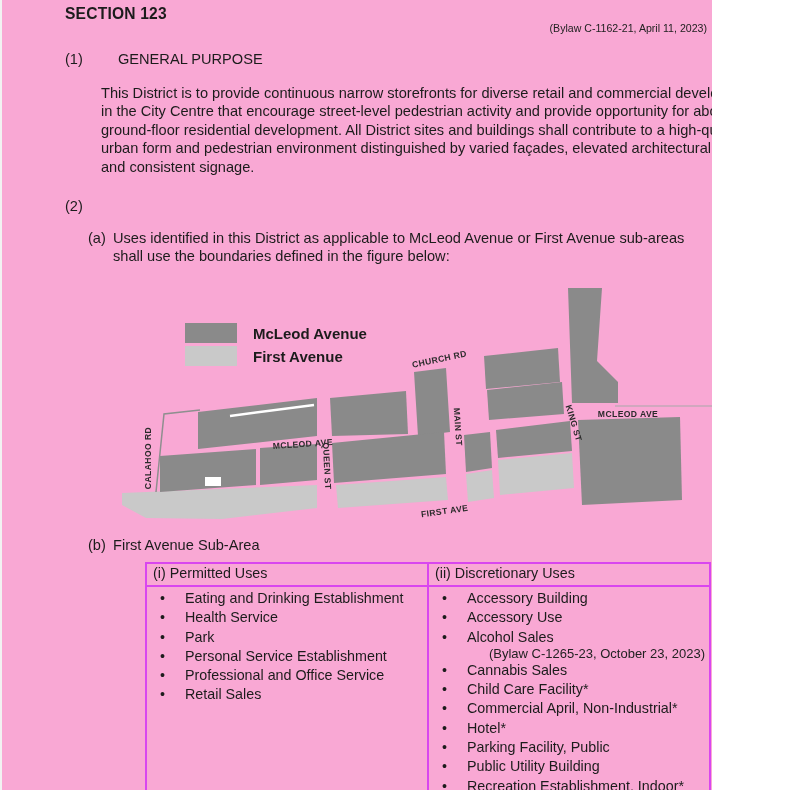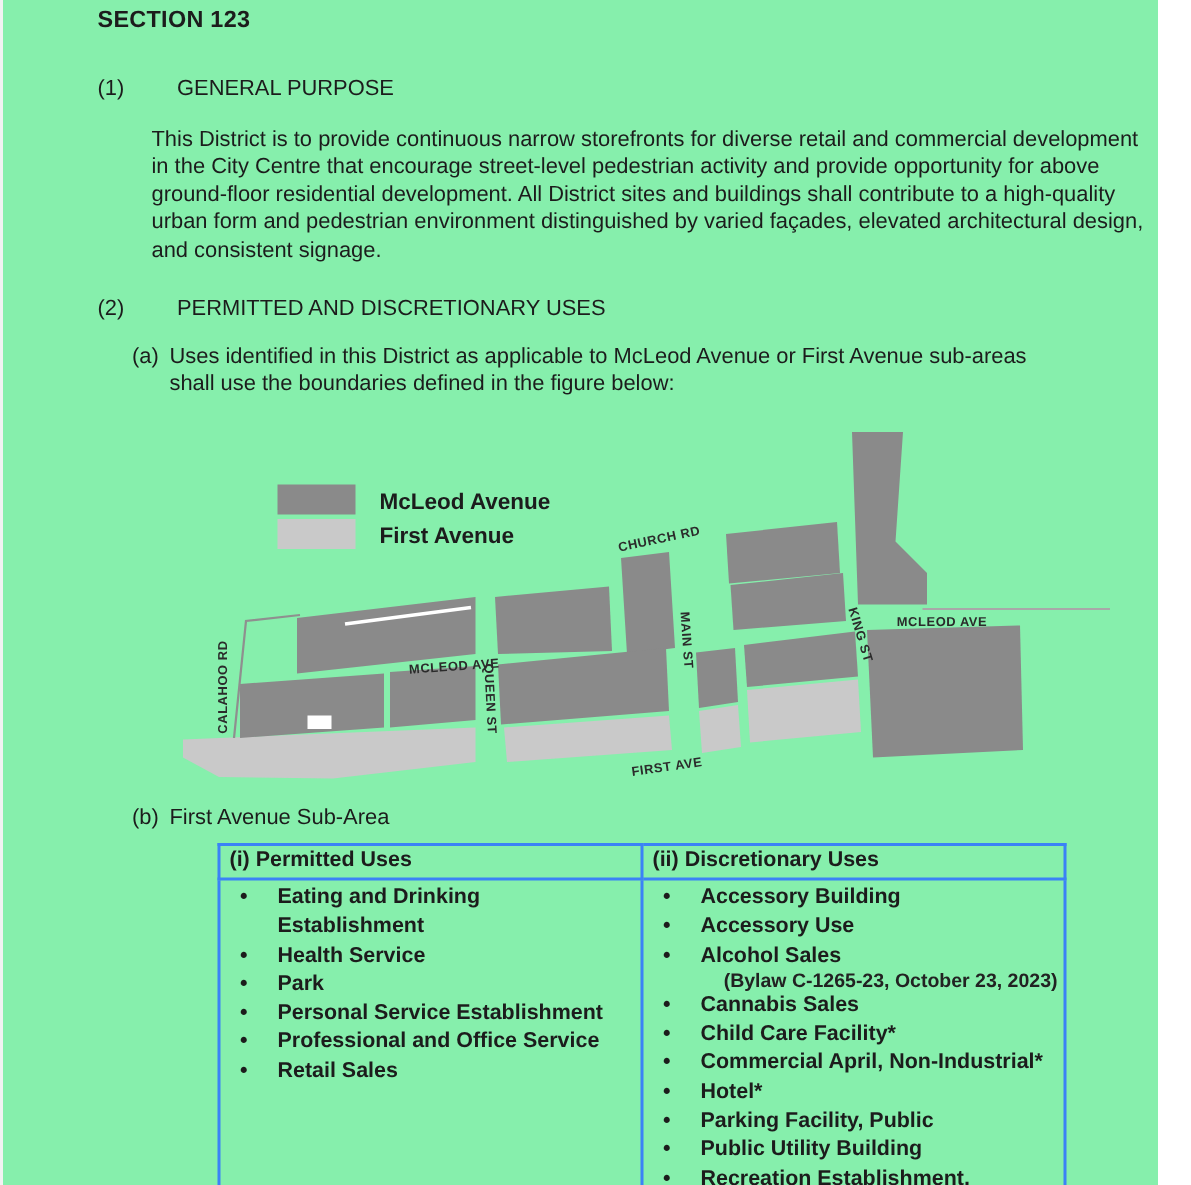--- a/index.html
+++ b/index.html
@@ -1,17 +1,17 @@
 <!DOCTYPE html>
 <html><head>
 <meta charset="utf-8">
 <style>
   html,body{margin:0;padding:0;background:#ffffff;}
   body{font-family:"Liberation Sans","DejaVu Sans",sans-serif;color:#1c1c1c;}
-  .page{position:relative;width:772px;height:790px;background:#86efac;overflow:hidden;}
+  .page{position:relative;width:712px;height:790px;background:#f9a8d4;overflow:hidden;}
   .edge{position:absolute;left:0;top:0;width:2px;height:100%;background:#f2f2f2;}
 
   .doc-title{position:absolute;left:65px;top:5px;display:flex;gap:21px;
              font-size:15.6px;font-weight:bold;letter-spacing:.2px;}
   .bylaw-note-top{position:absolute;left:65px;top:22px;width:642px;text-align:right;
              font-size:10.6px;color:#222;}
 
   .num-heading{position:absolute;left:65px;display:flex;font-size:14.6px;}
   .num-heading .num{width:53px;flex:0 0 53px;}
   .heading-1{top:51px;}
@@ -25,50 +25,50 @@
   .item-a .txt{width:600px;}
   .item-b{top:536px;}
 
   .map-figure{position:absolute;left:110px;top:286px;width:636px;height:250px;}
   .map-figure svg{display:block;}
   .street-label{font-size:8.6px;font-weight:bold;fill:#2b2b2b;letter-spacing:.4px;}
   .legend-label{font-size:15px;font-weight:bold;fill:#1c1c1c;}
 
   .uses-table{position:absolute;left:145px;top:562px;width:566px;border-collapse:collapse;
               font-size:14.3px;table-layout:fixed;}
-  .uses-table th,.uses-table td{border:2px solid #3b82f6;vertical-align:top;
-              font-weight:bold;text-align:left;}
+  .uses-table th,.uses-table td{border:2px solid #d946ef;vertical-align:top;
+              font-weight:normal;text-align:left;}
   .uses-table th{padding:1px 6px 2px 6px;height:18px;}
   .uses-table td{padding:2px 0 6px 0;}
   .col-permitted{width:268px;}
   .uses-list{margin:0;padding:0;list-style:none;}
   .uses-list li{position:relative;padding:0 12px 0 38px;line-height:19.3px;}
   .uses-list li.bullet::before{content:"\2022";position:absolute;left:13px;top:0;}
   .uses-list li.note{padding:0 4px 1px 0;text-align:right;font-size:13px;line-height:13px;color:#222;}
 </style>
 </head>
 <body>
 
 <div class="page">
   <div class="edge"></div>
 
   <div class="doc-title">
     <span>SECTION 123</span>
   </div>
+  <div class="bylaw-note-top">(Bylaw C-1162-21, April 11, 2023)</div>
 
   <div class="num-heading heading-1">
     <span class="num">(1)</span>
     <span>GENERAL PURPOSE</span>
   </div>
 
   <div class="para">This District is to provide continuous narrow storefronts for diverse retail and commercial development in the City Centre that encourage street-level pedestrian activity and provide opportunity for above ground-floor residential development. All District sites and buildings shall contribute to a high-quality urban form and pedestrian environment distinguished by varied façades, elevated architectural design, and consistent signage.</div>
 
   <div class="num-heading heading-2">
     <span class="num">(2)</span>
-    <span>PERMITTED AND DISCRETIONARY USES</span>
   </div>
 
   <div class="sub-item item-a">
     <span class="lbl">(a)</span>
     <span class="txt">Uses identified in this District as applicable to McLeod Avenue or First Avenue sub-areas shall use the boundaries defined in the figure below:</span>
   </div>
 
   <div class="map-figure">
     <svg viewBox="0 0 636 250" width="636" height="250">
 

